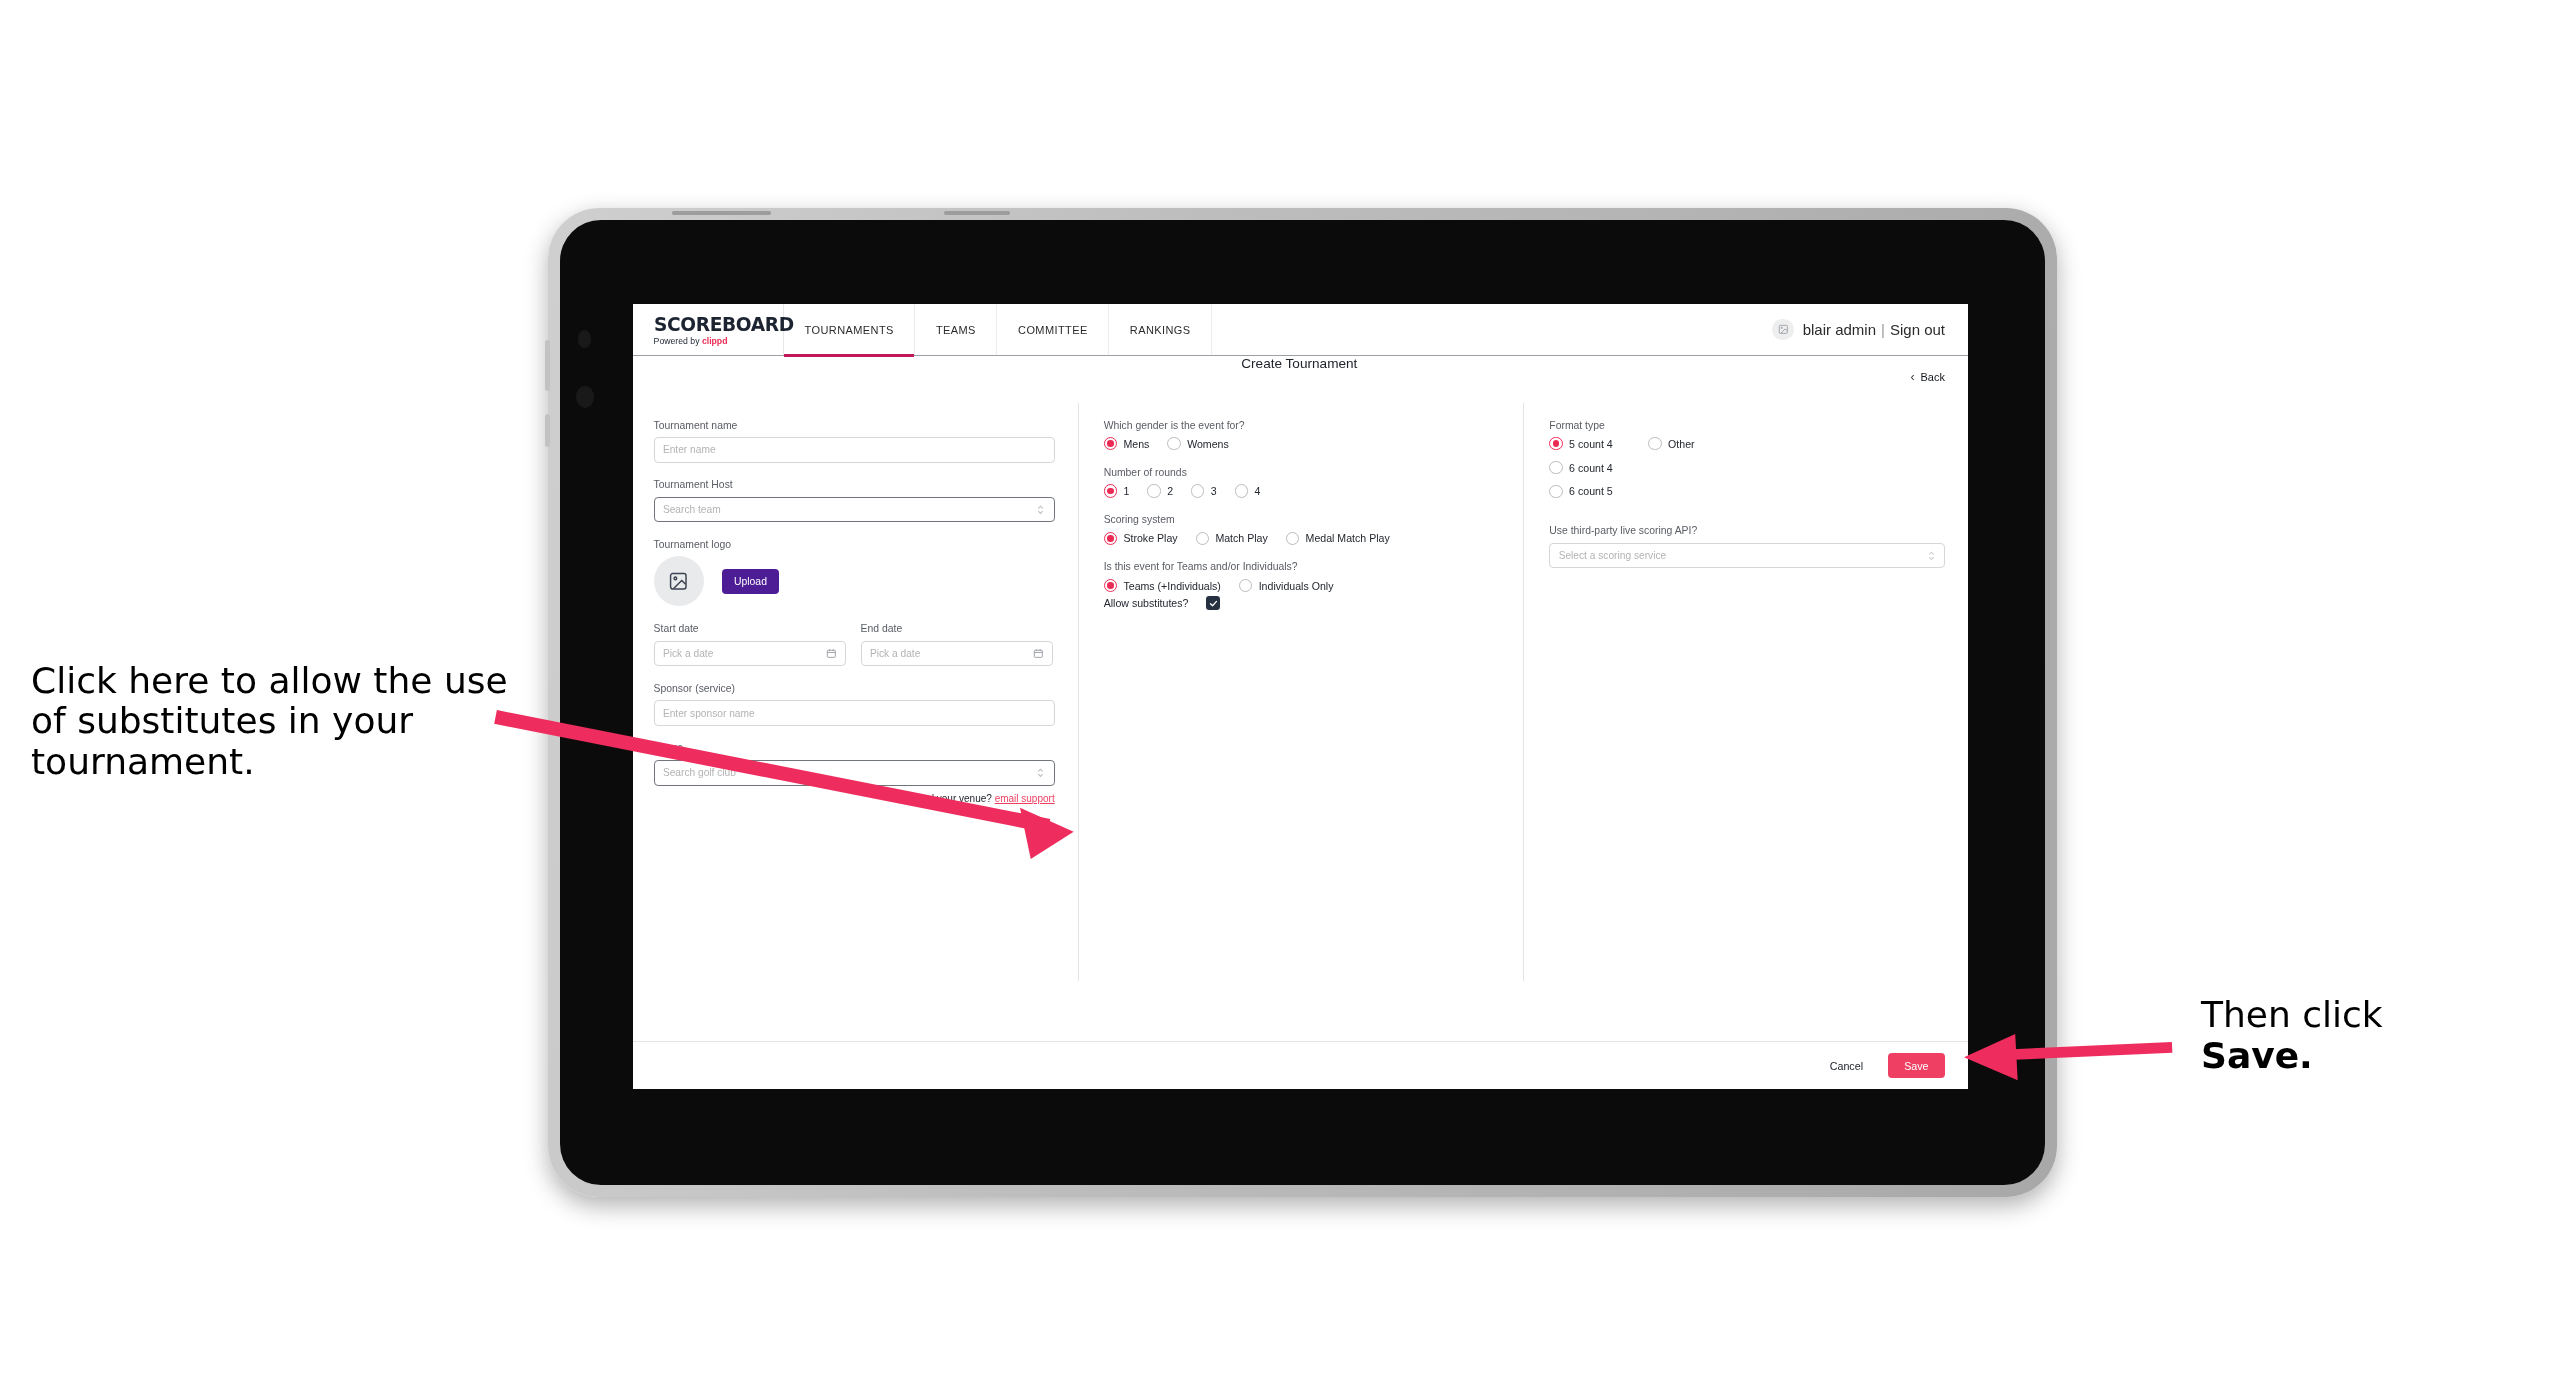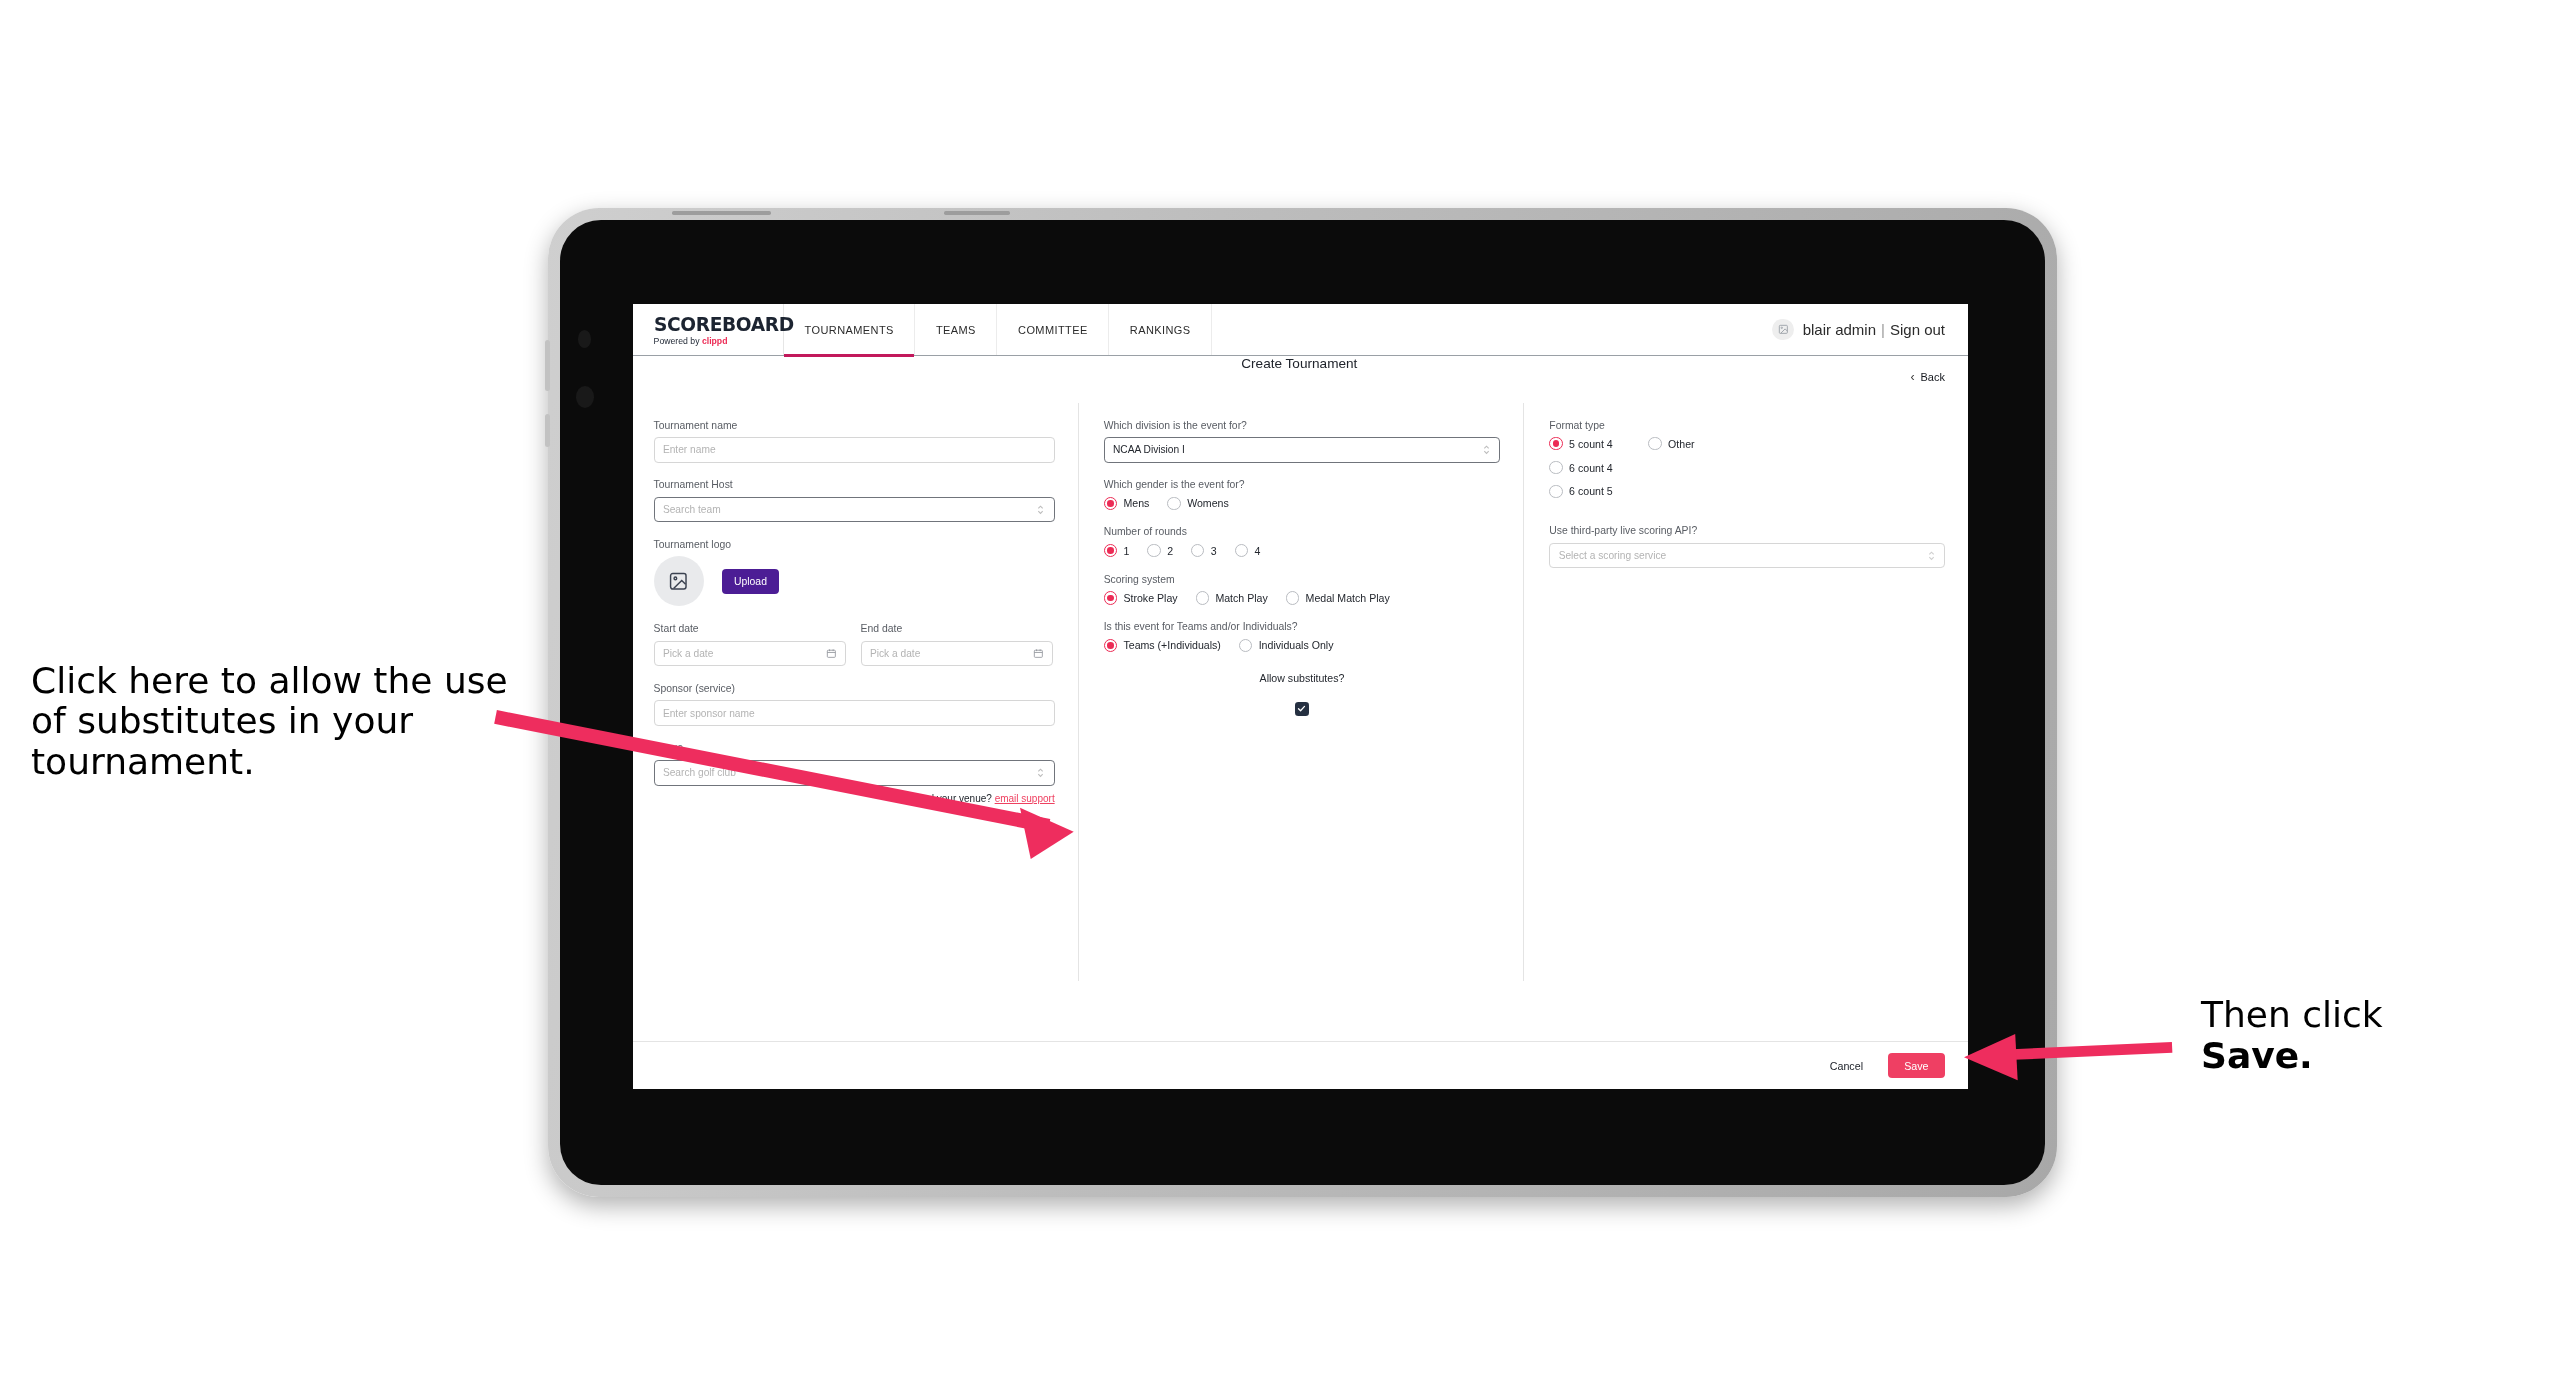--- a/index.html
+++ b/index.html
@@ -252,21 +252,21 @@
   .radio-label {
     font-size: 10.6px;
     color: #23272e;
     margin-left: 6.6px;
     white-space: nowrap;
   }
 
   .radio-stack .radio-opt { margin-bottom: 10.7px; }
 
   
-  #subs-row { display: flex; align-items: center; gap: 18px; margin-top: 20px; flex-direction: column; }
+  #subs-row { display: flex; align-items: center; gap: 18px; margin-top: 4px; }
   #subs-label { font-size: 10.6px; color: #23272e; }
   #subs-box {
     width: 14px; height: 14px;
     border-radius: 3.3px;
     background: #253041;
     display: flex; align-items: center; justify-content: center;
     cursor: pointer;
   }
 
   
@@ -472,32 +472,20 @@
         </div>
         <div id="venue-help">
           <span>Can't find your venue? </span><a>email support</a>
         </div>
       </div>
 
     </div>
 
     <div class="col" id="col-mid">
 
-      <div class="group">
-        <div class="field-label">Which division is the event for?</div>
-        <div class="input strong">
-          <span class="val">NCAA Division I</span>
-          <span class="tail">
-            <svg width="9" height="11.6" viewBox="0 0 12 16" fill="none" stroke="#bdbdbd" stroke-width="1.5">
-              <path d="M3 6.2L6 3l3 3.2"></path>
-                <path d="M3 9.8L6 13l3-3.2"></path>
-            </svg>
-          </span>
-        </div>
-      </div>
 
       <div class="group">
         <div class="field-label">Which gender is the event for?</div>
         <div class="radio-row">
           <div class="radio-opt">
             <span class="radio sel"></span>
             <span class="radio-label">Mens</span>
           </div>
           <div class="radio-opt">
             <span class="radio"></span>

